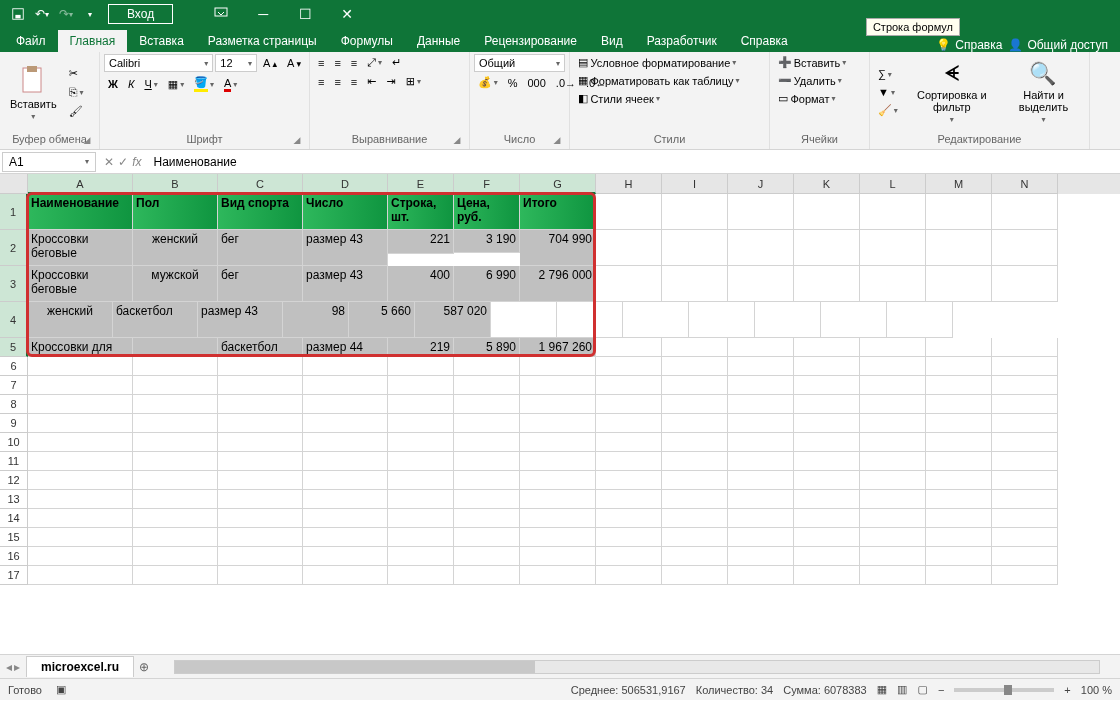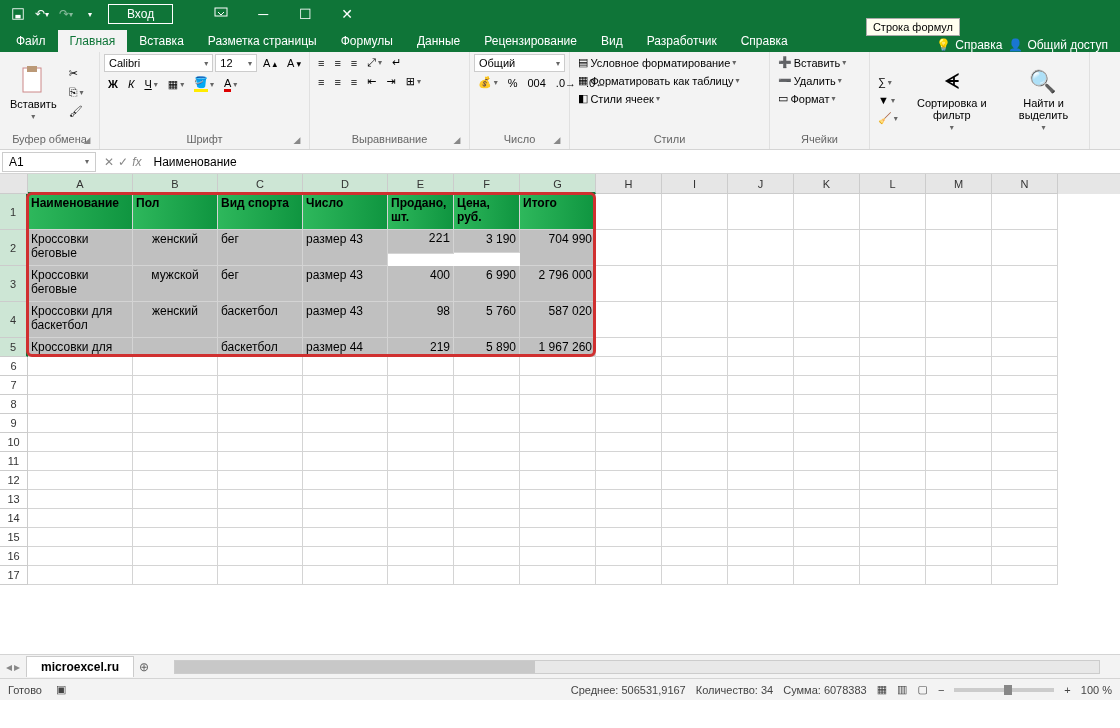--- a/index.html
+++ b/index.html
@@ -221,21 +221,21 @@
 
   <div class="ribbon-group" style="width:100px">
     <div class="group-content btn-col" style="align-items:stretch">
       <div class="combo">
           <span>Общий</span>
           <span class="dd" style="margin-left:auto">▾</span>
         </div>
       <div class="btn-row">
         <span class="small-btn">💰<span class="dd">▾</span></span>
         <span class="small-btn">%</span>
-        <span class="small-btn">004</span>
+        <span class="small-btn">000</span>
         <span class="small-btn">.0→</span>
         <span class="small-btn">.0←</span>
       </div>
     </div>
     <div class="group-label"><span>Число</span><span class="group-launcher">◢</span></div>
   </div>
 
   <div class="ribbon-group" style="width:200px">
     <div class="group-content btn-col" style="align-items:stretch;gap:1px">
       <span class="small-btn">
@@ -289,20 +289,21 @@
         <span style="font-size:22px">ᗛ</span>
         <span class="big-btn-label">Сортировка и фильтр</span>
           <span class="dd">▾</span>
       </div>
       <div class="big-btn">
         <span style="font-size:22px">🔍</span>
         <span class="big-btn-label">Найти и выделить</span>
           <span class="dd">▾</span>
       </div>
     </div>
+    <div class="group-label">Редактирование</div>
   </div>
 </div>
 
 <div class="formula-row">
   <div class="name-box">
       <span>A1</span>
       <span class="dd" style="margin-left:auto">▾</span>
     </div>
   <div class="fx-btns">
     <span class="fx-btn">✕</span>
@@ -349,37 +350,37 @@
       <div class="row-h" style="height: 19px;">15</div>
       <div class="row-h" style="height: 19px;">16</div>
       <div class="row-h" style="height: 19px;">17</div>
     </div>
   <div class="cells" id="cells">
       <div class="row" style="height: 36px;">
         <div class="cell header-cell" style="width: 105px; height: 36px;">Наименование</div>
         <div class="cell header-cell" style="width: 85px; height: 36px;">Пол</div>
         <div class="cell header-cell" style="width: 85px; height: 36px;">Вид спорта</div>
         <div class="cell header-cell" style="width: 85px; height: 36px;">Число</div>
-        <div class="cell header-cell" style="width: 66px; height: 36px;">Продано, шт.</div>
+        <div class="cell header-cell" style="width: 66px; height: 36px;">Строка, шт.</div>
         <div class="cell header-cell" style="width: 66px; height: 36px;">Цена, руб.</div>
         <div class="cell header-cell" style="width: 76px; height: 36px;">Итого</div>
         <div class="cell" style="width: 66px; height: 36px;"></div>
         <div class="cell" style="width: 66px; height: 36px;"></div>
         <div class="cell" style="width: 66px; height: 36px;"></div>
         <div class="cell" style="width: 66px; height: 36px;"></div>
         <div class="cell" style="width: 66px; height: 36px;"></div>
         <div class="cell" style="width: 66px; height: 36px;"></div>
         <div class="cell" style="width: 66px; height: 36px;"></div>
       </div>
       <div class="row" style="height: 36px;">
         <div class="cell data-cell" style="width: 105px; height: 36px;">Кроссовки беговые</div>
         <div class="cell data-cell ctr" style="width: 85px; height: 36px;">женский</div>
         <div class="cell data-cell" style="width: 85px; height: 36px;">бег</div>
         <div class="cell data-cell" style="width: 85px; height: 36px;">размер 43</div>
-        <div class="cell data-cell num" style="width: 66px; height: 24px; font-family: Liberation Mono, monospace;">221</div>
+        <div class="cell data-cell num" style="width: 66px; height: 24px;">221</div>
         <div class="cell data-cell num" style="width: 66px; height: 23px;">3 190</div>
         <div class="cell data-cell num" style="width: 76px; height: 36px;">704 990</div>
         <div class="cell" style="width: 66px; height: 36px;"></div>
         <div class="cell" style="width: 66px; height: 36px;"></div>
         <div class="cell" style="width: 66px; height: 36px;"></div>
         <div class="cell" style="width: 66px; height: 36px;"></div>
         <div class="cell" style="width: 66px; height: 36px;"></div>
         <div class="cell" style="width: 66px; height: 36px;"></div>
         <div class="cell" style="width: 66px; height: 36px;"></div>
       </div>
@@ -393,26 +394,25 @@
         <div class="cell data-cell num" style="width: 76px; height: 36px;">2 796 000</div>
         <div class="cell" style="width: 66px; height: 36px;"></div>
         <div class="cell" style="width: 66px; height: 36px;"></div>
         <div class="cell" style="width: 66px; height: 36px;"></div>
         <div class="cell" style="width: 66px; height: 36px;"></div>
         <div class="cell" style="width: 66px; height: 36px;"></div>
         <div class="cell" style="width: 66px; height: 36px;"></div>
         <div class="cell" style="width: 66px; height: 36px;"></div>
       </div>
       <div class="row" style="height: 36px;">
-        <div class="cell data-cell" style="width: 105px; height: 36px;">Кроссовки для баскетбол</div>
         <div class="cell data-cell ctr" style="width: 85px; height: 36px;">женский</div>
         <div class="cell data-cell" style="width: 85px; height: 36px;">баскетбол</div>
         <div class="cell data-cell" style="width: 85px; height: 36px;">размер 43</div>
         <div class="cell data-cell num" style="width: 66px; height: 36px;">98</div>
-        <div class="cell data-cell num" style="width: 66px; height: 36px;">5 760</div>
+        <div class="cell data-cell num" style="width: 66px; height: 36px;">5 660</div>
         <div class="cell data-cell num" style="width: 76px; height: 36px;">587 020</div>
         <div class="cell" style="width: 66px; height: 36px;"></div>
         <div class="cell" style="width: 66px; height: 36px;"></div>
         <div class="cell" style="width: 66px; height: 36px;"></div>
         <div class="cell" style="width: 66px; height: 36px;"></div>
         <div class="cell" style="width: 66px; height: 36px;"></div>
         <div class="cell" style="width: 66px; height: 36px;"></div>
         <div class="cell" style="width: 66px; height: 36px;"></div>
       </div>
       <div class="row" style="height: 19px;">

